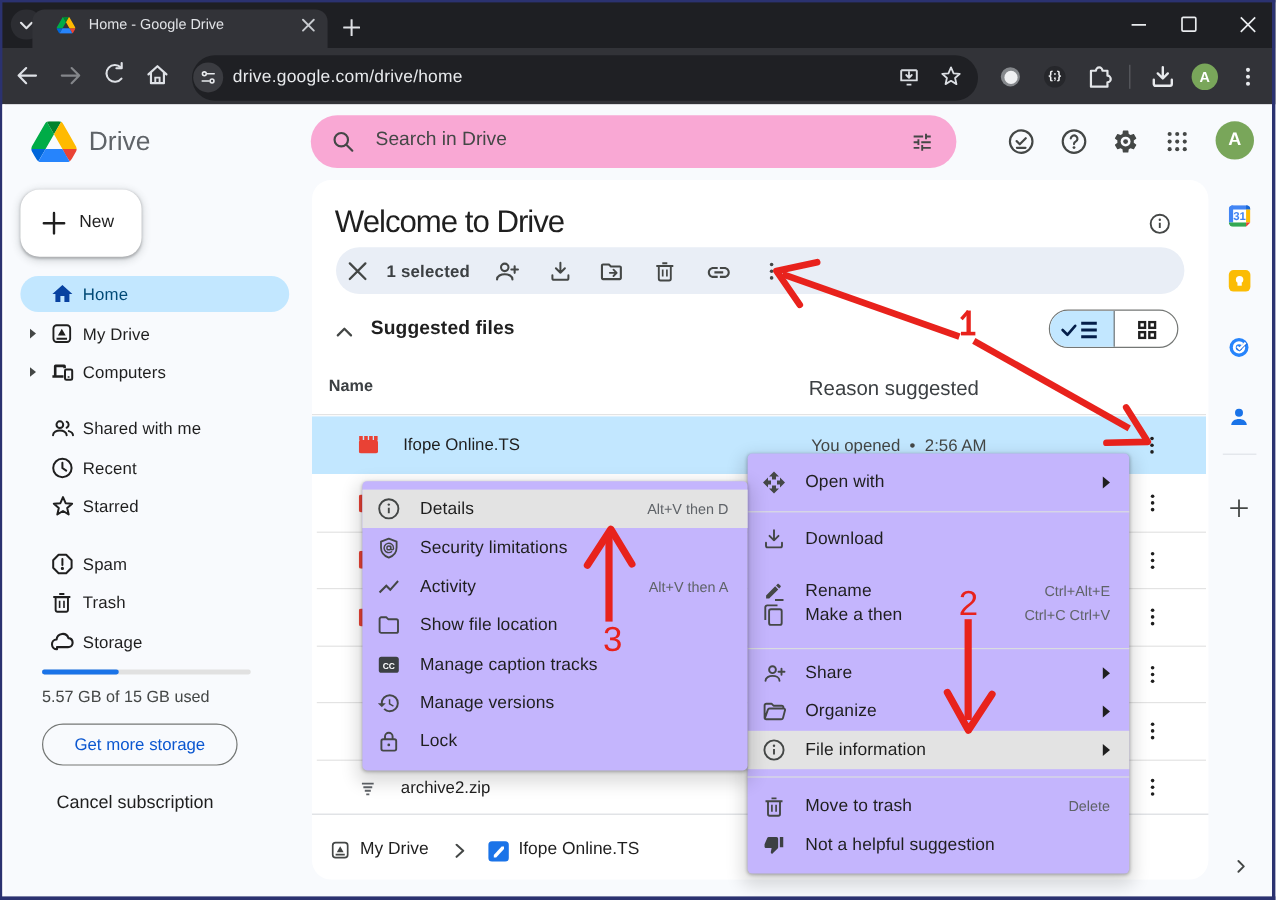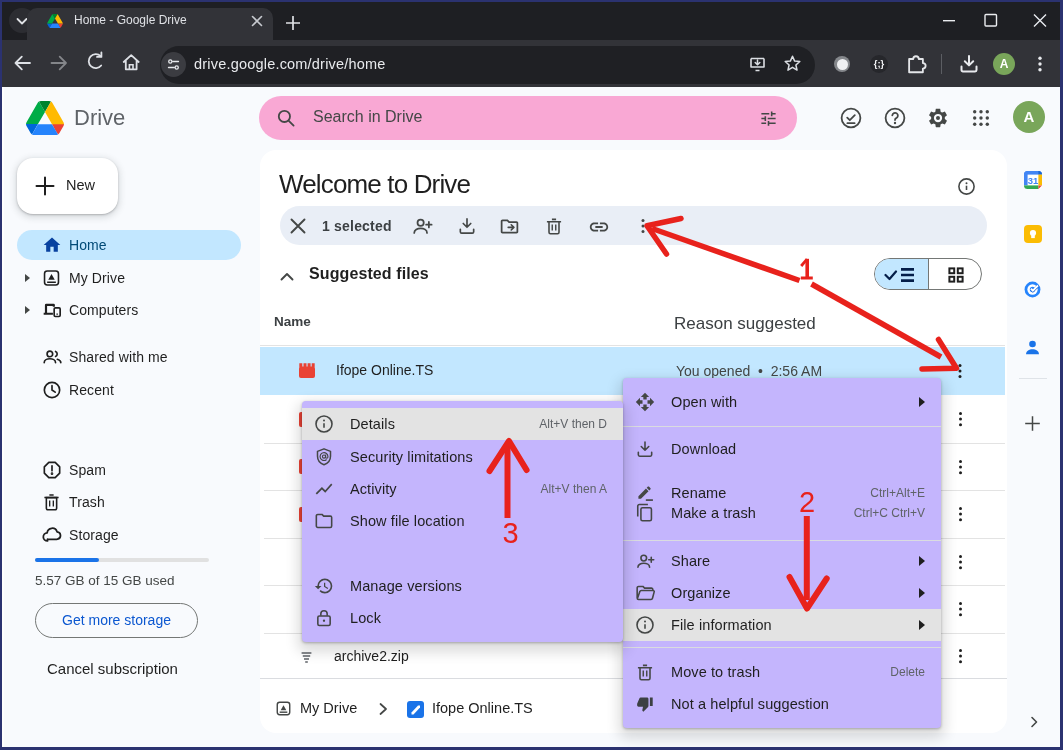--- a/index.html
+++ b/index.html
@@ -198,20 +198,26 @@
       </svg>
     <span class="lbl">Shared with me</span>
   </div>
   <div class="nav" style="top:287.5px">
     <svg width="20" height="20" viewBox="0 0 24 24" fill="none" stroke="#1f1f1f" stroke-width="2">
         <circle cx="12" cy="12" r="9.2"></circle>
         <path d="M12 6.8 V12 l3.8 2.6" stroke-linecap="round"></path>
       </svg>
     <span class="lbl">Recent</span>
   </div>
+  <div class="nav" style="top:320px">
+    <svg width="21" height="21" viewBox="0 0 24 24" fill="none" stroke="#1f1f1f" stroke-width="1.9" stroke-linejoin="round">
+        <path d="M12 3.2 l2.5 5.7 6.2.55 -4.7 4.1 1.4 6.1 -5.4-3.25 -5.4 3.25 1.4-6.1 -4.7-4.1 6.2-.55z"></path>
+      </svg>
+    <span class="lbl">Starred</span>
+  </div>
   <div class="nav" style="top:400px">
     <svg width="19" height="19" viewBox="0 0 24 24" fill="none" stroke="#1f1f1f" stroke-width="2">
         <path d="M5.5 6.5 V20 a1.8 1.8 0 0 0 1.8 1.8 h9.4 a1.8 1.8 0 0 0 1.8-1.8 V6.5 z"></path>
         <path d="M3 6.3 h18 M9.3 3.2 h5.4"></path>
         <path d="M9.7 10.2 v7.6 M14.3 10.2 v7.6" stroke-width="1.7"></path>
       </svg>
     <span class="lbl">Trash</span>
   </div>
   <div class="nav" style="top:367.5px">
     <svg width="20" height="20" viewBox="0 0 24 24" fill="none" stroke="#1f1f1f" stroke-width="2">
@@ -426,21 +432,21 @@
         <path d="M13 20.5 h8.5" stroke="#444746" stroke-width="2"></path>
       </svg>
     <span class="tx" style="left:48px">Rename</span>
       <span class="sc" style="right:16px">Ctrl+Alt+E</span>
   </div>
   <div class="mi" style="top:119px">
     <svg class="ic" viewBox="0 0 24 24" fill="none" stroke="#444746" stroke-width="1.9">
         <path d="M15.5 1.8 H5.2 a1.9 1.9 0 0 0-1.9 1.9 V16.3"></path>
         <rect x="7.1" y="5.7" width="12.6" height="15.6" rx="1.9"></rect>
       </svg>
-    <span class="tx" style="left:48px">Make a trash</span>
+    <span class="tx" style="left:48px">Make a then</span>
       <span class="sc" style="right:16px">Ctrl+C Ctrl+V</span>
   </div>
   <div class="msep" style="top:161.5px"></div>
   <div class="mi" style="top:167px">
     <svg class="ic" viewBox="0 0 24 24" fill="none" stroke="#444746" stroke-width="1.9">
         <circle cx="10.5" cy="8.5" r="3.4"></circle>
         <path d="M3.5 19.5 c0-3.2 3.6-4.8 7-4.8 s7 1.6 7 4.8" stroke-linecap="round"></path>
         <path d="M19.5 7.5 v6 M16.5 10.5 h6" stroke-linecap="round"></path>
       </svg>
     <span class="tx" style="left:48px">Share</span>
@@ -503,20 +509,27 @@
         <path d="M3.5 18.5l6-6 4 4L22 6.92 20.59 5.5l-7.09 8-4-4L2 17l1.5 1.5z" fill="#444746"></path>
       </svg>
     <span class="tx" style="left:48px">Activity</span>
       <span class="sc" style="right:16px">Alt+V then A</span>
   </div>
   <div class="mi" style="top:104px">
     <svg class="ic" viewBox="0 0 24 24" fill="none" stroke="#444746" stroke-width="1.9">
         <path d="M2.8 5.8 a1.7 1.7 0 0 1 1.7-1.7 h5.1 l2 2 h7.9 a1.7 1.7 0 0 1 1.7 1.7 V18 a1.7 1.7 0 0 1-1.7 1.7 H4.5 A1.7 1.7 0 0 1 2.8 18z" stroke-linejoin="round"></path>
       </svg>
     <span class="tx" style="left:48px">Show file location</span>
+  </div>
+  <div class="mi" style="top:136.5px">
+    <svg class="ic" viewBox="0 0 24 24">
+        <rect x="2" y="4" width="20" height="16" rx="2.6" fill="#3c4043"></rect>
+        <text x="12" y="15.8" font-size="8.5" font-weight="700" fill="#fff" text-anchor="middle" font-family="Liberation Sans">CC</text>
+      </svg>
+    <span class="tx" style="left:48px">Manage caption tracks</span>
   </div>
   <div class="mi" style="top:168.5px">
     <svg class="ic" viewBox="0 0 24 24">
         <path d="M13 3a9 9 0 0 0-9 9H1l3.89 3.89.07.14L9 12H6c0-3.87 3.13-7 7-7s7 3.13 7 7-3.13 7-7 7c-1.93 0-3.68-.79-4.94-2.06l-1.42 1.42A8.954 8.954 0 0 0 13 21a9 9 0 0 0 0-18zm-1 5v5l4.28 2.54.72-1.21-3.5-2.08V8H12z" fill="#444746"></path>
       </svg>
     <span class="tx" style="left:48px">Manage versions</span>
   </div>
   <div class="mi" style="top:200.5px">
     <svg class="ic" viewBox="0 0 24 24" fill="none" stroke="#444746" stroke-width="1.9">
         <rect x="4.6" y="9.6" width="14.8" height="11.4" rx="1.8"></rect>

